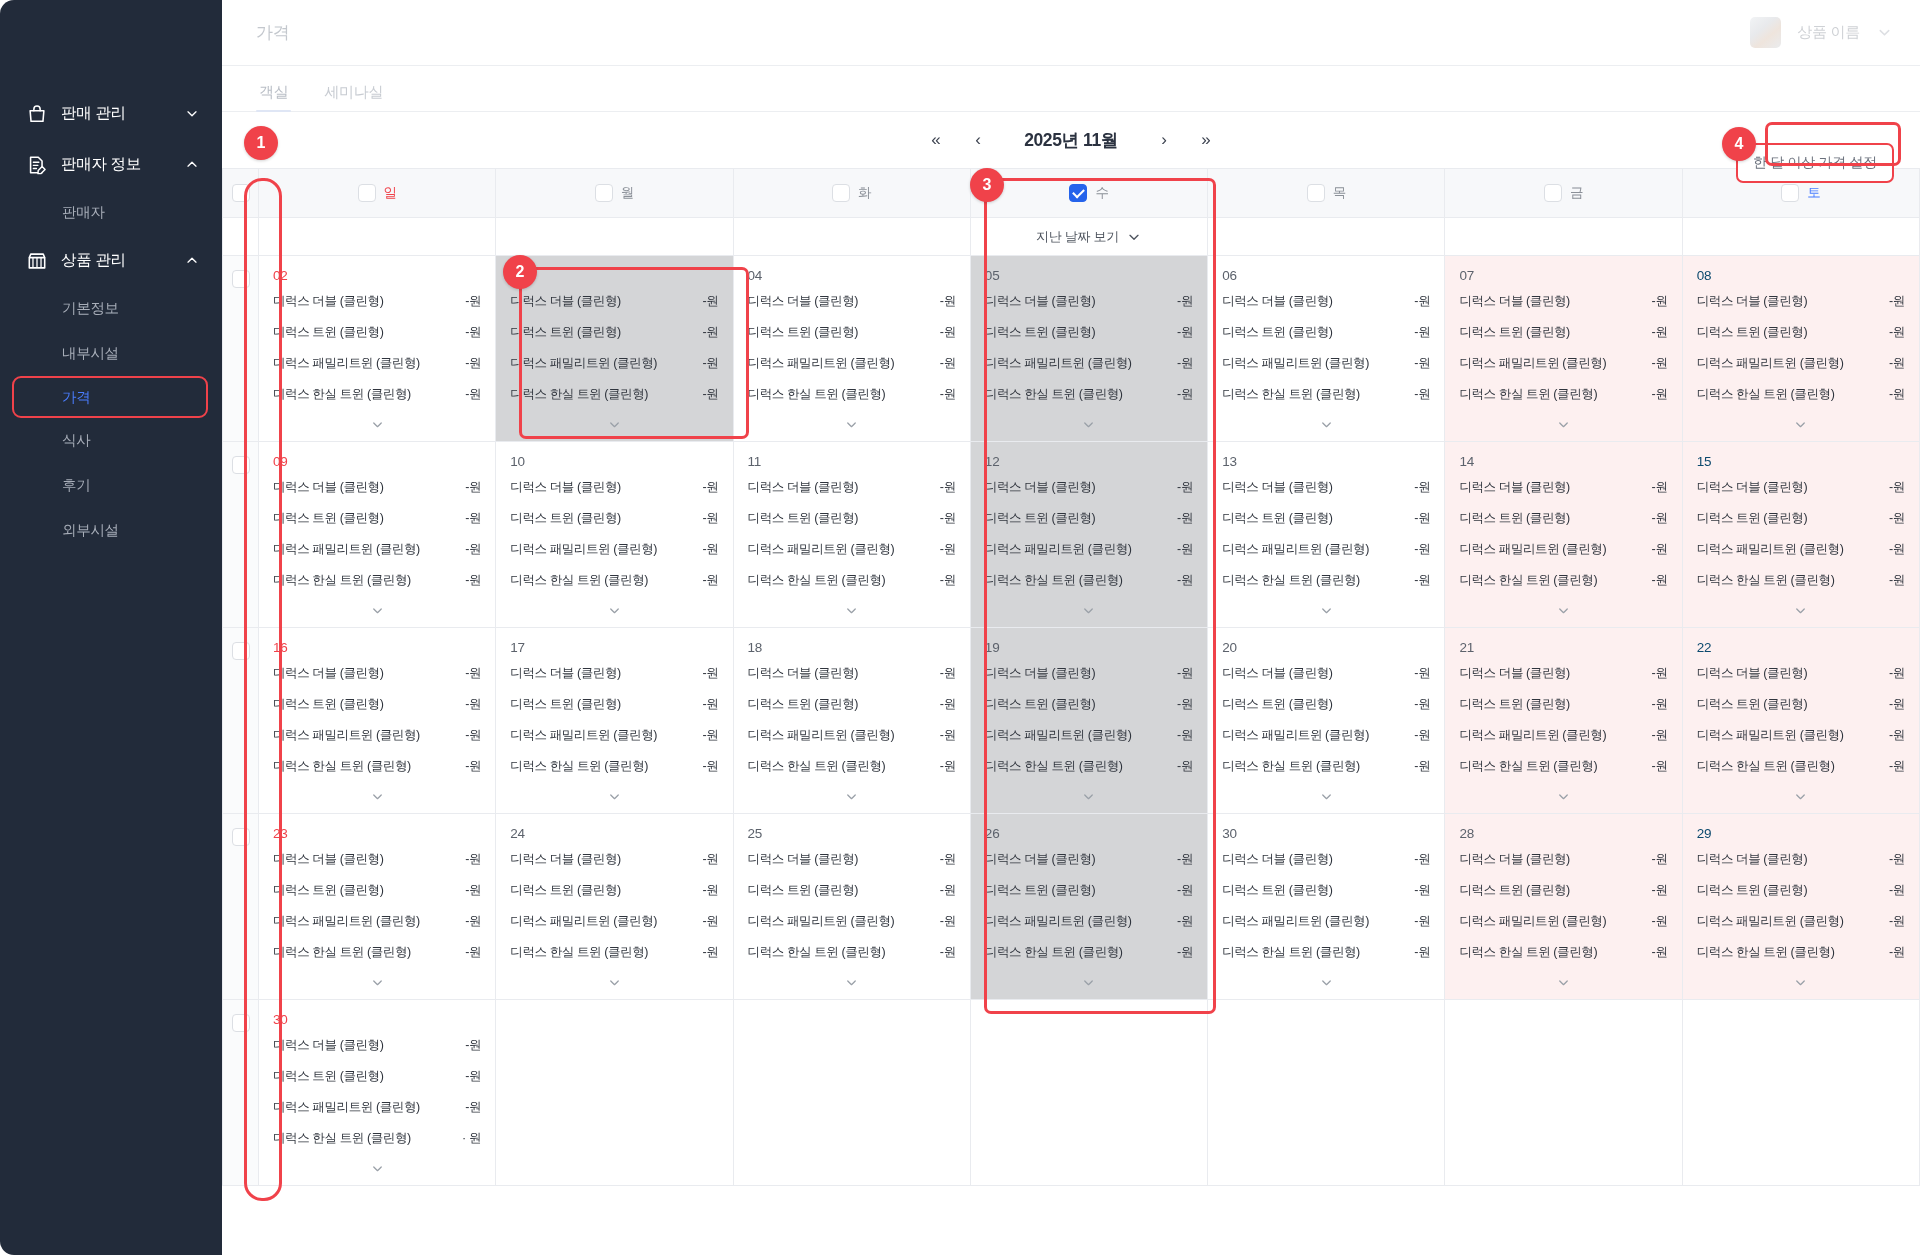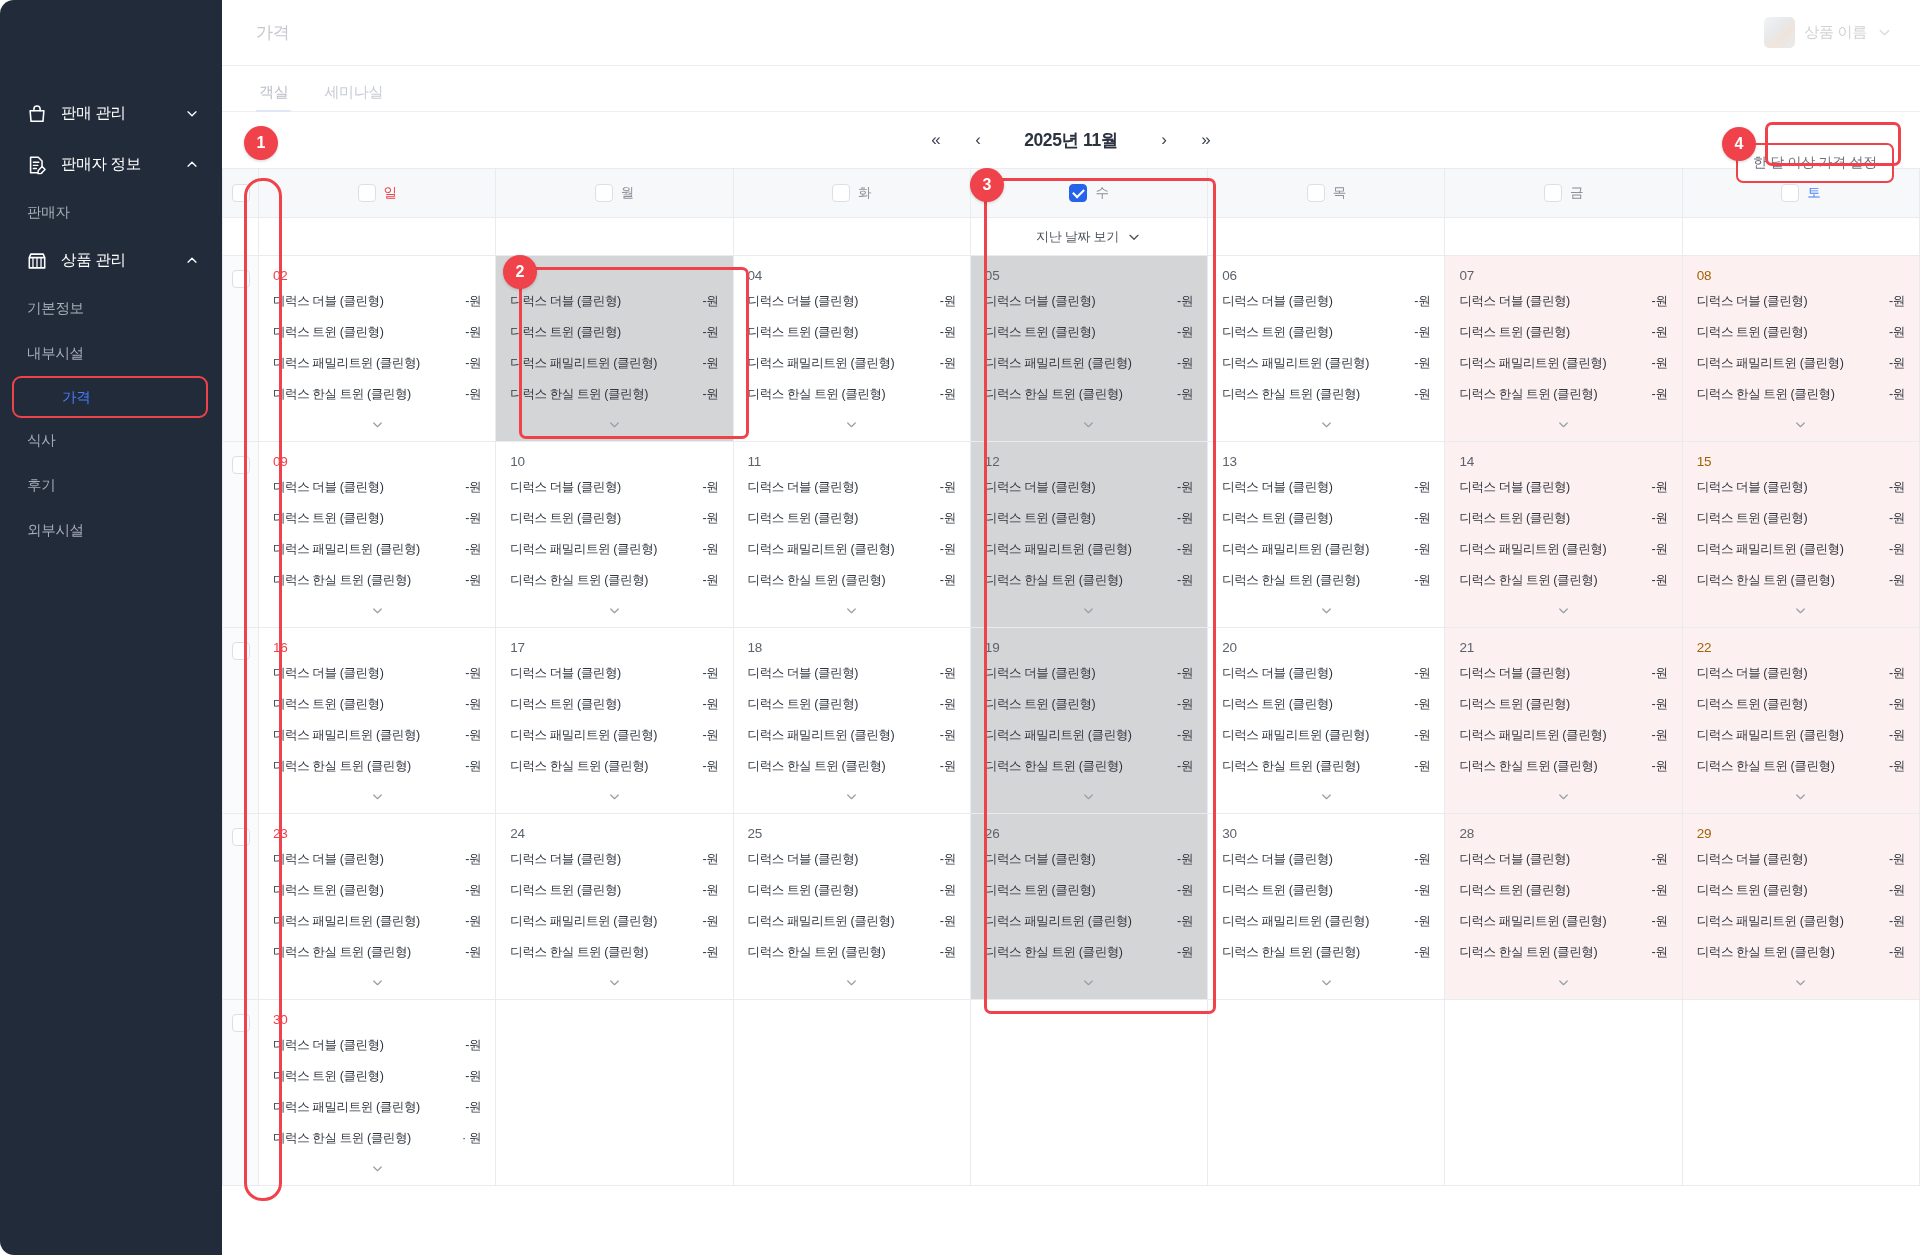--- a/index.html
+++ b/index.html
@@ -51,21 +51,21 @@
   }
   .chev {
     width: 16px; height: 16px;
     flex: 0 0 16px;
     display: flex; align-items: center; justify-content: center;
   }
   .nav-sub {
     display: flex;
     align-items: center;
     height: 45px;
-    padding-left: 27px;
+    padding-left: 62px;
     cursor: pointer;
     position: relative;
   }
   .nav-sub .lbl {
     font-size: 14.5px;
     color: #a8aeb9;
     letter-spacing: -0.3px;
   }
   .nav-sub.active .lbl { color: #4a7dff; }
   .nav-sub.annot {
@@ -96,21 +96,21 @@
   }
   .page-title {
     font-size: 17px;
     color: #c3c7cd;
     letter-spacing: -0.3px;
   }
   .topbar-spacer { flex: 1; }
   .product-picker {
     display: flex;
     align-items: center;
-    gap: 9px;
+    gap: 16px;
     cursor: pointer;
     opacity: .42;
     padding-left: 16px;
   }
   .product-thumb {
     width: 31px; height: 31px;
     border-radius: 5px;
     background: linear-gradient(140deg,#dfe3e8 0%, #c9ccd2 38%, #d8c0ad 62%, #cdd1d6 100%);
     overflow: hidden;
   }
@@ -303,21 +303,21 @@
   td.daycell.grey { background: #d4d5d7; }
 
   .daynum {
     font-size: 13.5px;
     color: #5c626c;
     letter-spacing: -0.2px;
     margin-bottom: 10px;
     display: block;
   }
   .daynum.sun { color: #f0424a; }
-  .daynum.sat { color: #a16207; }
+  .daynum.sat { color: #0c4a6e; }
 
   .roomline {
     display: flex;
     align-items: baseline;
     justify-content: space-between;
     gap: 8px;
     margin-bottom: 14px;
   }
   .roomname {
     font-size: 12.5px;

